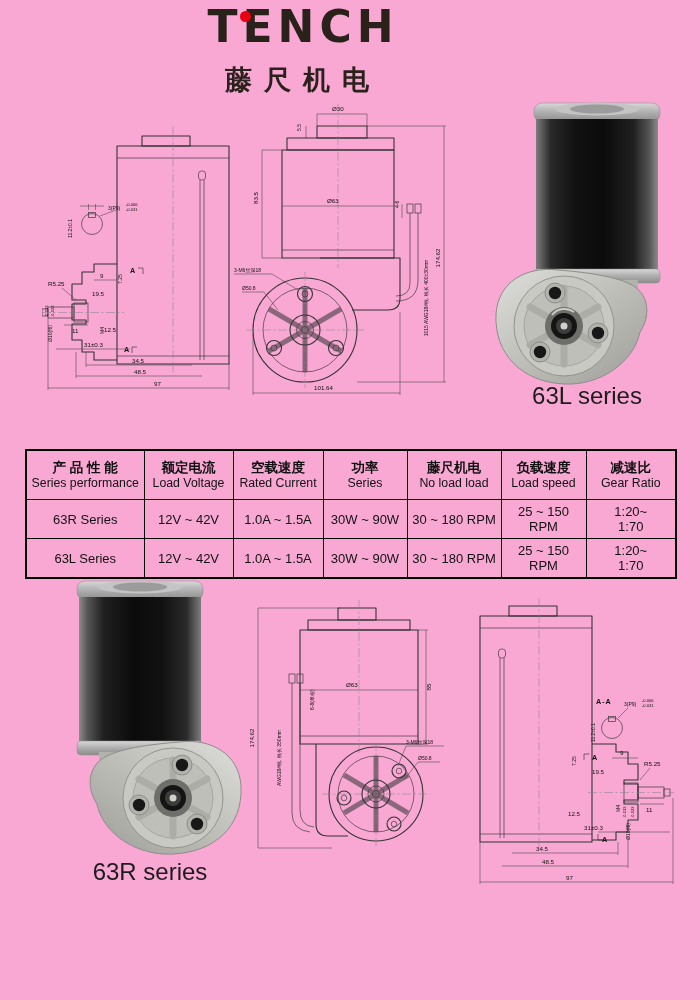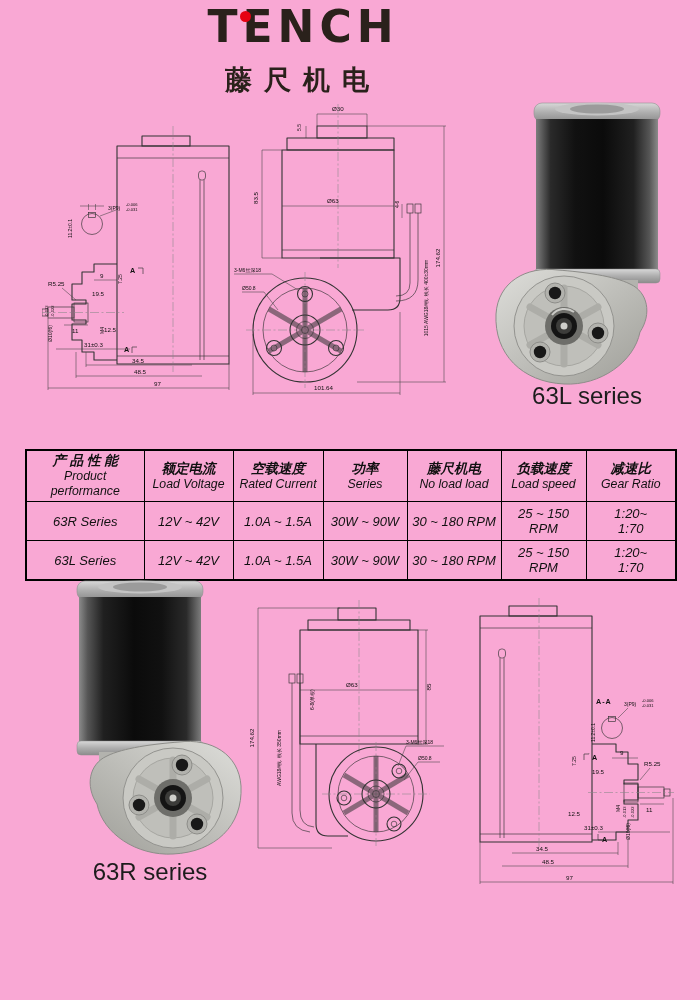--- a/index.html
+++ b/index.html
@@ -11,21 +11,21 @@
   .logo-en{position:relative;display:inline-block;font-family:"DejaVu Sans",sans-serif;
     font-weight:bold;font-size:44px;line-height:46px;letter-spacing:5px;color:#2a211b;}
   .logo-dot{position:absolute;left:33px;top:7px;width:11px;height:11px;border-radius:50%;}
   .logo-cn{font-weight:bold;font-size:27px;letter-spacing:12px;color:#2a211b;margin-top:12px;}
 
   
   .abs{position:absolute;}
   .series-label{position:absolute;font-size:24px;color:#1c1c1c;text-align:center;}
 
   
-  .spec-wrap{position:absolute;left:25px;top:449px;width:600px;font-style:italic;}
+  .spec-wrap{position:absolute;left:25px;top:449px;width:600px;}
   table.spec{border-collapse:collapse;width:650px;table-layout:fixed;border:2px solid #000;}
   table.spec th,table.spec td{border:1px solid #000;text-align:center;vertical-align:middle;padding:2px 1px;}
   table.spec th{height:44px;font-weight:normal;}
   table.spec td{height:34px;font-size:13px;color:#111;}
   .th-cn{font-size:13.5px;font-weight:bold;color:#111;line-height:16px;}
   .th-en{font-size:12.3px;color:#111;line-height:15px;}
   .ratio div{line-height:15px;}
 
   
   svg .out{stroke:#333;stroke-width:1.1;fill:none;stroke-linejoin:round;}
@@ -254,21 +254,21 @@
           <col style="width:90px">
           <col style="width:84px">
         <col style="width:94px">
           <col style="width:85px">
           <col style="width:90px">
       </colgroup>
       <thead>
         <tr>
           <th>
               <div class="th-cn">产 品 性 能</div>
-              <div class="th-en">Product performance</div>
+              <div class="th-en">Series performance</div>
             </th>
           <th>
               <div class="th-cn">额定电流</div>
               <div class="th-en">Load Voltage</div>
             </th>
           <th>
               <div class="th-cn">空载速度</div>
               <div class="th-en">Rated Current</div>
             </th>
           <th>

